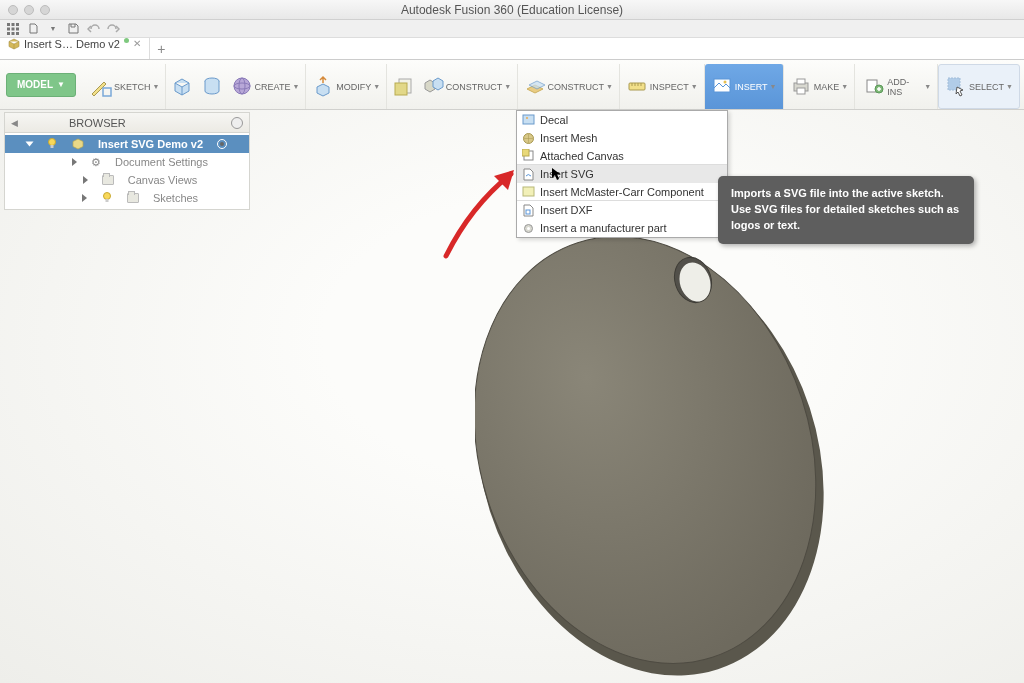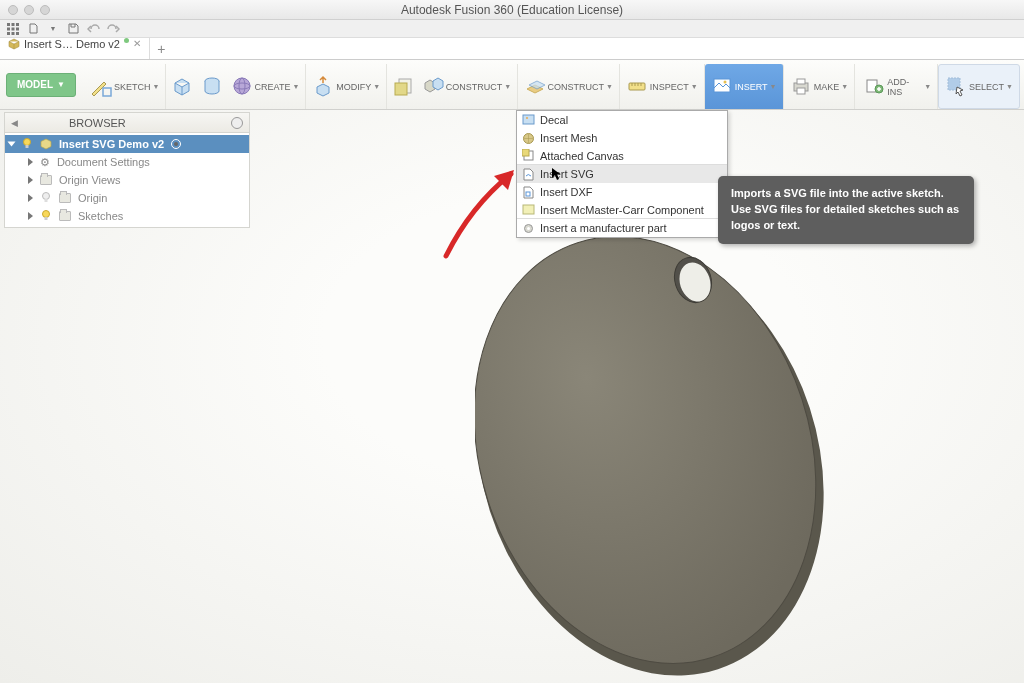--- a/index.html
+++ b/index.html
@@ -35,21 +35,21 @@
   .rgroup.active { background: linear-gradient(#6fa8e6,#5a95d8); border-radius: 3px 3px 0 0; }
   .rgroup.active .label { color: #fff; }
   .rgroup.sel { background: #eaf1f9; border: 1px solid #cfd9e6; border-radius: 3px; }
 
   
   .browser { position: absolute; left: 4px; top: 112px; width: 246px; background: #fff; border: 1px solid #d5d5d0; font-size: 11px; color: #333; }
   .browser-header { height: 20px; background: linear-gradient(#f6f6f3,#eceae4); border-bottom: 1px solid #d5d5d0; display: flex; align-items: center; padding: 0 6px; gap: 6px; }
   .browser-header .title { flex: 1; color: #555; font-size: 11px; padding-left: 45px; }
   .browser-header .pin { width: 12px; height: 12px; border: 1px solid #999; border-radius: 50%; background: #eee; }
   .tree { padding: 2px 0; }
-  .tree-row { display: flex; align-items: center; height: 18px; padding: 0 4px; gap: 7px; }
+  .tree-row { display: flex; align-items: center; height: 18px; padding: 0 4px; gap: 14px; justify-content: center; }
   .tree-row.root { background: #5b8fbf; color: #fff; }
   .tree-row.dim { color: #888; }
   .tri { width: 0; height: 0; border-top: 4px solid transparent; border-bottom: 4px solid transparent; border-left: 5px solid #777; }
   .tri.down { transform: rotate(90deg); }
   .bulb { width: 12px; height: 12px; display: inline-flex; align-items: center; justify-content: center; }
   .folder { width: 12px; height: 10px; background: #e8e8e0; border: 1px solid #bbb; border-radius: 1px; position: relative; }
   .folder::before { content: ''; position: absolute; top: -3px; left: 0; width: 5px; height: 3px; background: #e8e8e0; border: 1px solid #bbb; border-bottom: none; }
   .gear { color: #888; font-size: 11px; }
   .radio { width: 10px; height: 10px; border: 1px solid #999; border-radius: 50%; display: inline-flex; align-items: center; justify-content: center; }
   .radio.on::after { content: ''; width: 4px; height: 4px; background: #666; border-radius: 50%; }
@@ -348,33 +348,21 @@
     <div class="tree-row dim">
       <span style="width:12px;"></span>
       <span class="tri"></span>
       <span class="gear">⚙</span>
       <span>Document Settings</span>
     </div>
     <div class="tree-row dim">
       <span style="width:12px;"></span>
       <span class="tri"></span>
       <span class="folder"></span>
-      <span>Origin Views</span>
-    </div>
-    <div class="tree-row dim">
-      <span style="width:12px;"></span>
-      <span class="tri"></span>
-      <span class="bulb">
-        <svg width="10" height="12" viewBox="0 0 10 12">
-            <circle cx="5" cy="4" r="3.5" fill="#eee" stroke="#bbb"></circle>
-            <rect x="3.5" y="7" width="3" height="3" fill="#ddd"></rect>
-          </svg>
-      </span>
-      <span class="folder"></span>
-      <span>Origin</span>
+      <span>Canvas Views</span>
     </div>
     <div class="tree-row dim">
       <span style="width:12px;"></span>
       <span class="tri"></span>
       <span class="bulb">
         <svg width="10" height="12" viewBox="0 0 10 12">
             <circle cx="5" cy="4" r="3.5" fill="#f8d85a" stroke="#c8a830"></circle>
             <rect x="3.5" y="7" width="3" height="3" fill="#ccc"></rect>
           </svg>
       </span>
@@ -437,36 +425,36 @@
           <path d="M4 8 q2 -3 5 0" fill="none" stroke="#5a95d8"></path>
         </svg>
     </span>
     <span>Insert SVG</span>
     <span style="position:absolute;left:34px;">
       <svg width="10" height="14" viewBox="0 0 10 14">
           <path d="M1 1 L1 11 L4 8 L6 13 L8 12 L6 7 L9 7 Z" fill="#000"></path>
         </svg>
     </span>
   </div>
+  <div class="dd-item sep">
+    <span class="dd-ic">
+      <svg width="13" height="13" viewBox="0 0 13 13">
+          <rect x="1" y="2" width="11" height="9" fill="#f2f0b8" stroke="#b8b878"></rect>
+        </svg>
+    </span>
+    <span>Insert McMaster-Carr Component</span>
+  </div>
   <div class="dd-item">
     <span class="dd-ic">
       <svg width="13" height="13" viewBox="0 0 13 13">
           <path d="M2 1 h6 l3 3 v8 h-9 z" fill="#fff" stroke="#888"></path>
           <rect x="4" y="6" width="4" height="4" fill="none" stroke="#5a95d8"></rect>
         </svg>
     </span>
     <span>Insert DXF</span>
-  </div>
-  <div class="dd-item sep">
-    <span class="dd-ic">
-      <svg width="13" height="13" viewBox="0 0 13 13">
-          <rect x="1" y="2" width="11" height="9" fill="#f2f0b8" stroke="#b8b878"></rect>
-        </svg>
-    </span>
-    <span>Insert McMaster-Carr Component</span>
   </div>
   <div class="dd-item">
     <span class="dd-ic">
       <svg width="13" height="13" viewBox="0 0 13 13">
           <circle cx="6.5" cy="6.5" r="4" fill="#d8d8d0" stroke="#999"></circle>
           <circle cx="6.5" cy="6.5" r="1.5" fill="#fff"></circle>
         </svg>
     </span>
     <span>Insert a manufacturer part</span>
   </div>

